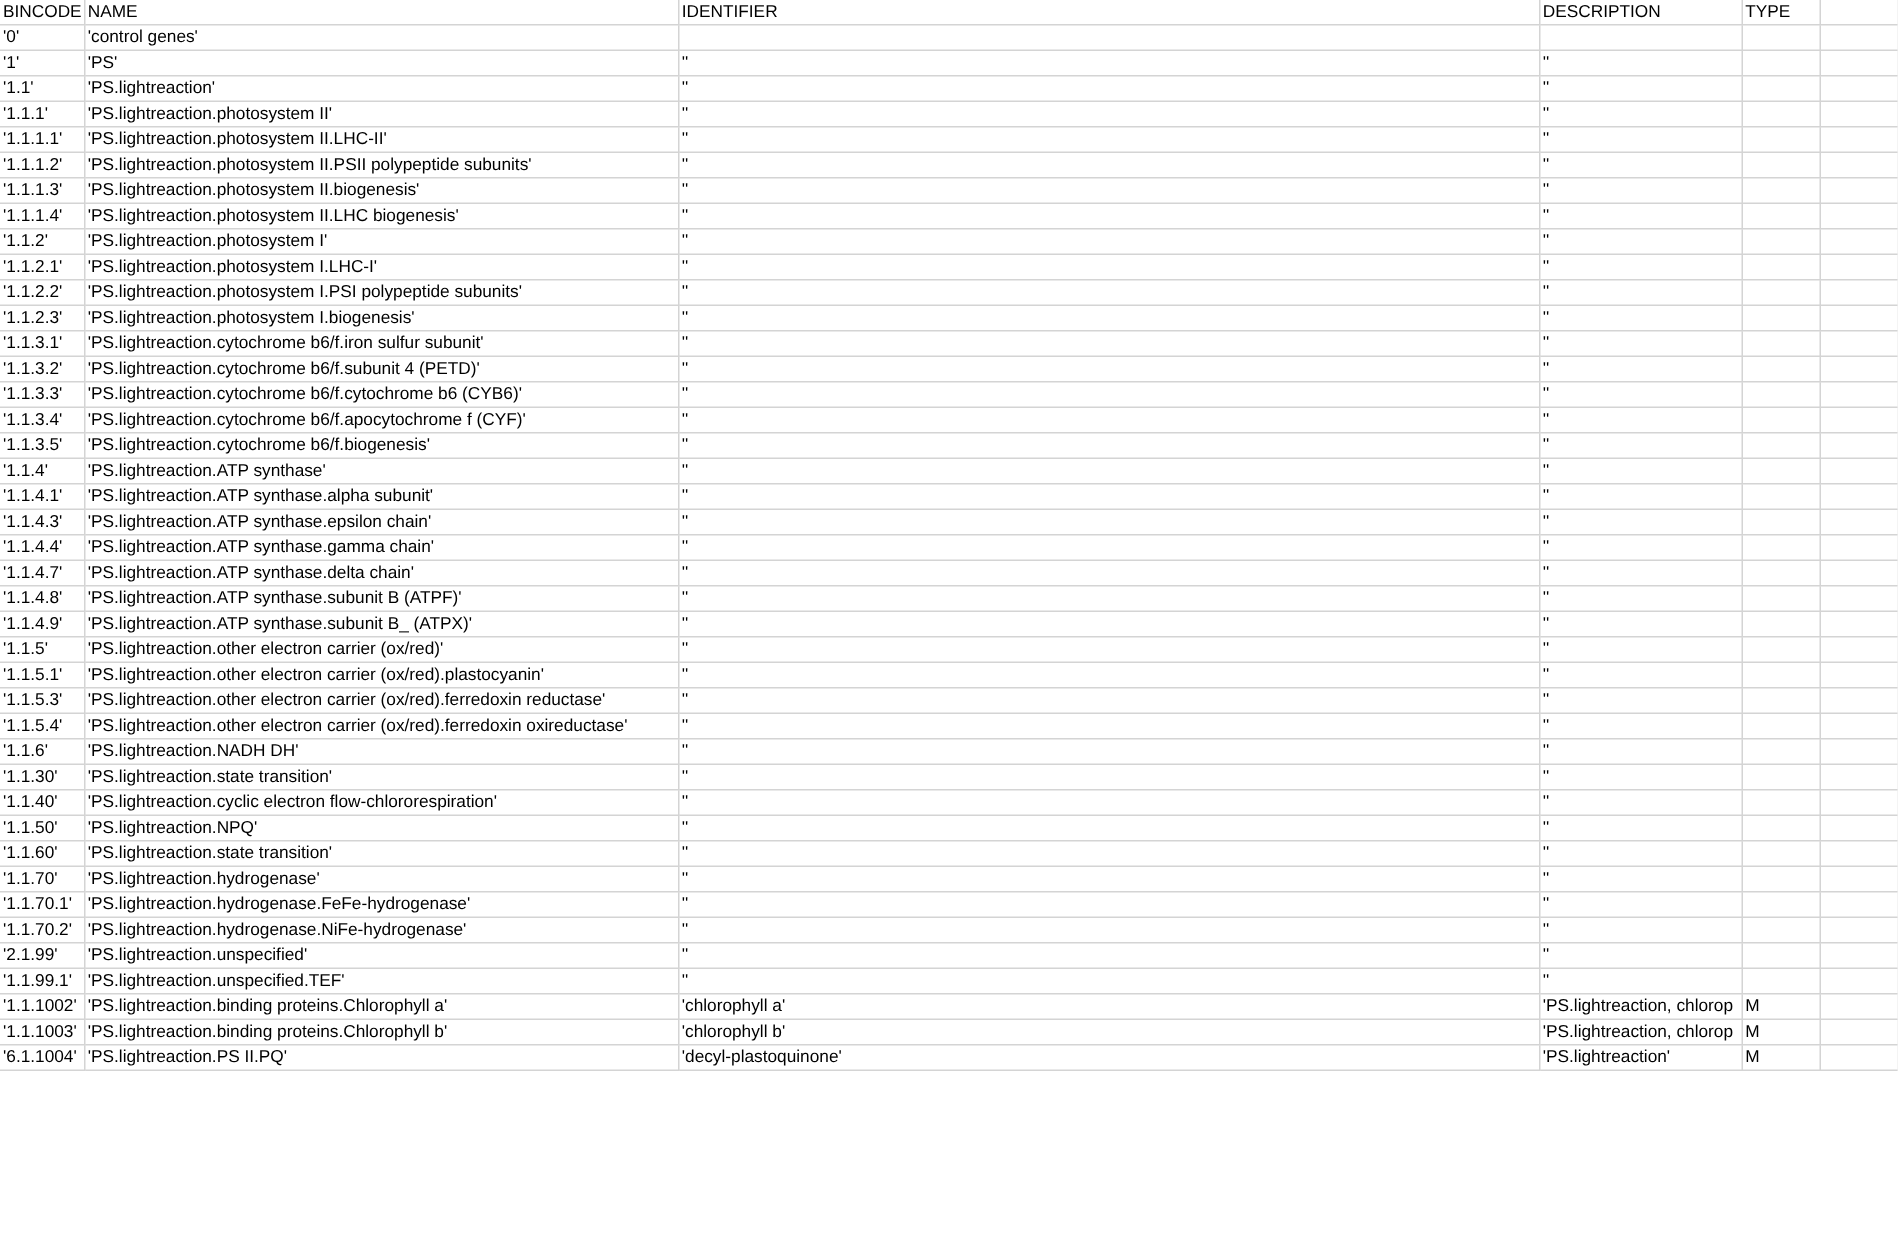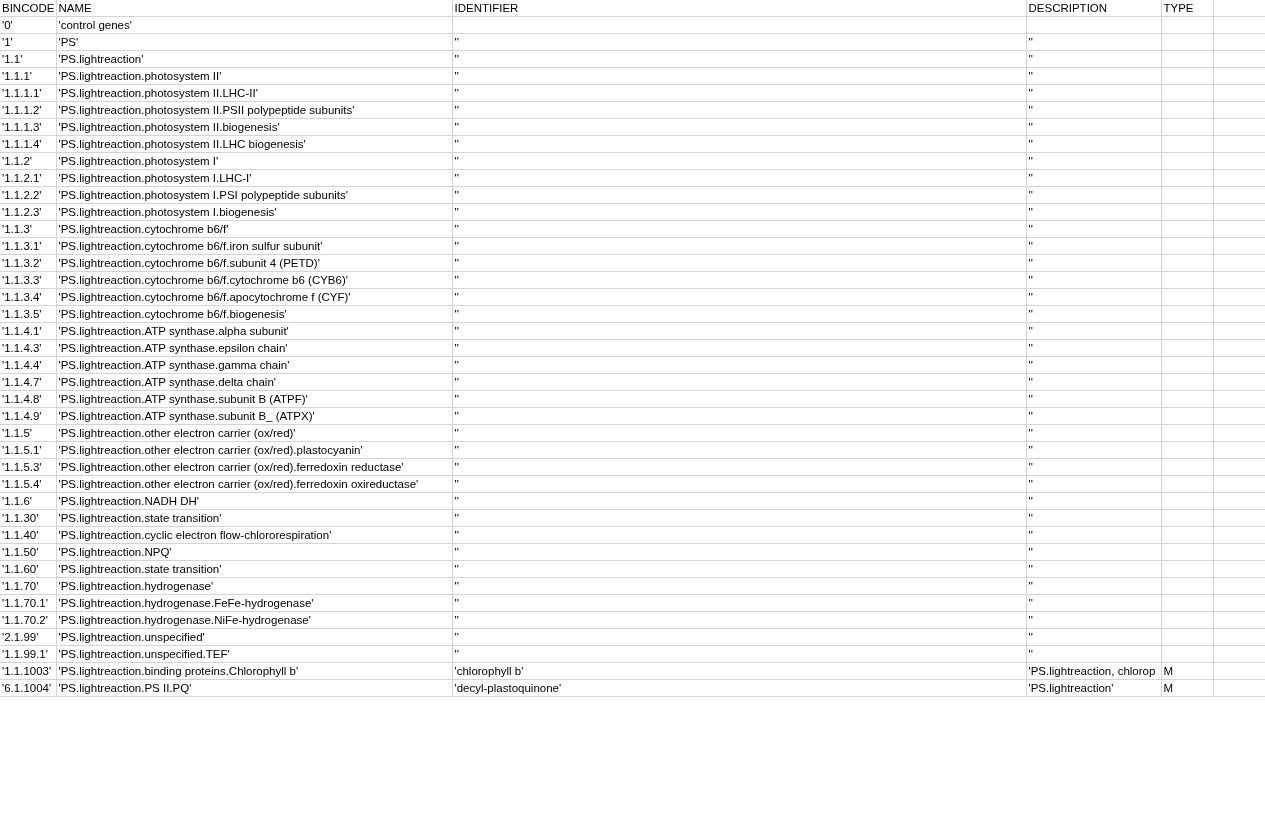--- a/index.html
+++ b/index.html
@@ -163,28 +163,20 @@
         </tr>
         <tr>
           <td>'1.1.2.3'</td>
           <td>'PS.lightreaction.photosystem I.biogenesis'</td>
           <td>''</td>
           <td>''</td>
           <td></td>
           <td class="last-col"></td>
         </tr>
         <tr>
-          <td>'1.1.3'</td>
-          <td>'PS.lightreaction.cytochrome b6/f'</td>
-          <td>''</td>
-          <td>''</td>
-          <td></td>
-          <td class="last-col"></td>
-        </tr>
-        <tr>
           <td>'1.1.3.1'</td>
           <td>'PS.lightreaction.cytochrome b6/f.iron sulfur subunit'</td>
           <td>''</td>
           <td>''</td>
           <td></td>
           <td class="last-col"></td>
         </tr>
         <tr>
           <td>'1.1.3.2'</td>
           <td>'PS.lightreaction.cytochrome b6/f.subunit 4 (PETD)'</td>
@@ -211,20 +203,28 @@
         </tr>
         <tr>
           <td>'1.1.3.5'</td>
           <td>'PS.lightreaction.cytochrome b6/f.biogenesis'</td>
           <td>''</td>
           <td>''</td>
           <td></td>
           <td class="last-col"></td>
         </tr>
         <tr>
+          <td>'1.1.4'</td>
+          <td>'PS.lightreaction.ATP synthase'</td>
+          <td>''</td>
+          <td>''</td>
+          <td></td>
+          <td class="last-col"></td>
+        </tr>
+        <tr>
           <td>'1.1.4.1'</td>
           <td>'PS.lightreaction.ATP synthase.alpha subunit'</td>
           <td>''</td>
           <td>''</td>
           <td></td>
           <td class="last-col"></td>
         </tr>
         <tr>
           <td>'1.1.4.3'</td>
           <td>'PS.lightreaction.ATP synthase.epsilon chain'</td>
@@ -368,20 +368,28 @@
           <td>''</td>
           <td></td>
           <td class="last-col"></td>
         </tr>
         <tr>
           <td>'1.1.99.1'</td>
           <td>'PS.lightreaction.unspecified.TEF'</td>
           <td>''</td>
           <td>''</td>
           <td></td>
+          <td class="last-col"></td>
+        </tr>
+        <tr>
+          <td>'1.1.1002'</td>
+          <td>'PS.lightreaction.binding proteins.Chlorophyll a'</td>
+          <td>'chlorophyll a'</td>
+          <td>'PS.lightreaction, chlorop</td>
+          <td>M</td>
           <td class="last-col"></td>
         </tr>
         <tr>
           <td>'1.1.1003'</td>
           <td>'PS.lightreaction.binding proteins.Chlorophyll b'</td>
           <td>'chlorophyll b'</td>
           <td>'PS.lightreaction, chlorop</td>
           <td>M</td>
           <td class="last-col"></td>
         </tr>

